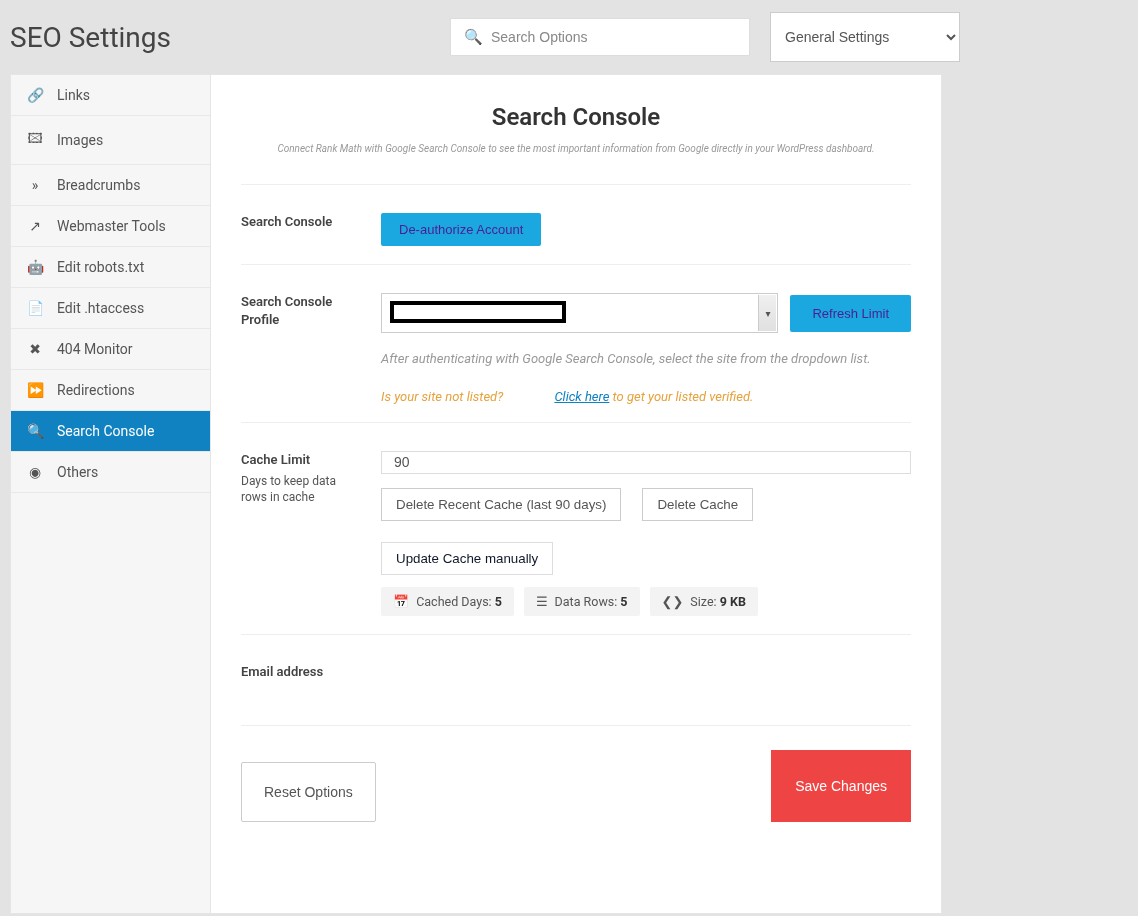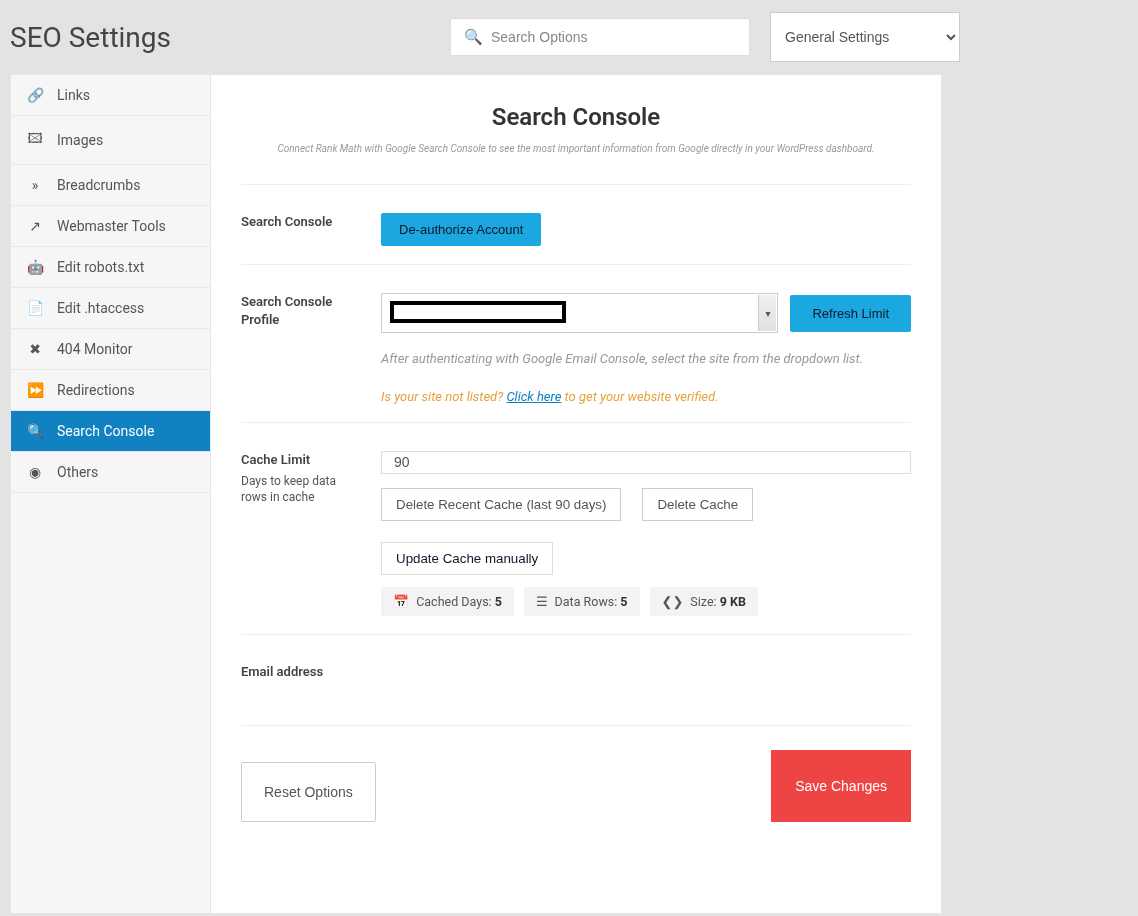--- a/index.html
+++ b/index.html
@@ -138,21 +138,21 @@
   .btn {
     display: inline-block;
     padding: 9px 18px;
     font-size: 13px;
     border: none;
     cursor: pointer;
     border-radius: 2px;
   }
   .btn-blue {
     background: #1ba8e0;
-    color: #0f172a;
+    color: #4c1d95;
   }
   .btn-white {
     background: #fff;
     color: #555;
     border: 1px solid #ccc;
     padding: 8px 14px;
   }
   .btn-disabled {
     background: #fff;
     color: #0f172a;
@@ -203,21 +203,21 @@
     justify-content: center;
     font-size: 10px;
     color: #555;
   }
   .warn {
     color: #e6a23c;
     font-style: italic;
     font-size: 13px;
     margin-top: 20px;
   }
-  .warn a { color: #1081c1; text-decoration: underline; }
+  .warn a { color: #1081c1; text-decoration: underline; margin-left: 48px; }
   .text-input {
     width: 100%;
     height: 23px;
     border: 1px solid #ddd;
     padding: 0 12px;
     font-size: 14px;
     color: #555;
     background: #fff;
   }
   .btn-row {
@@ -348,23 +348,23 @@
     <div class="section">
       <div class="section-label">Search Console Profile</div>
       <div class="section-body">
         <div class="profile-row">
           <div class="profile-select">
             <div class="redact"></div>
             <div class="chev">▾</div>
           </div>
           <button class="btn btn-blue" style="padding:11px 22px">Refresh Limit</button>
         </div>
-        <p class="help-text">After authenticating with Google Email Console, select the site from the dropdown list.</p>
+        <p class="help-text">After authenticating with Google Search Console, select the site from the dropdown list.</p>
         <p class="warn">
-          <span>Is your site not listed? </span><a href="#">Click here</a><span> to get your website verified.</span>
+          <span>Is your site not listed? </span><a href="#">Click here</a><span> to get your listed verified.</span>
         </p>
       </div>
     </div>
 
     <div class="section">
       <div class="section-label">
         <span>Cache Limit</span>
         <span class="sub">Days to keep data rows in cache</span>
       </div>
       <div class="section-body">

